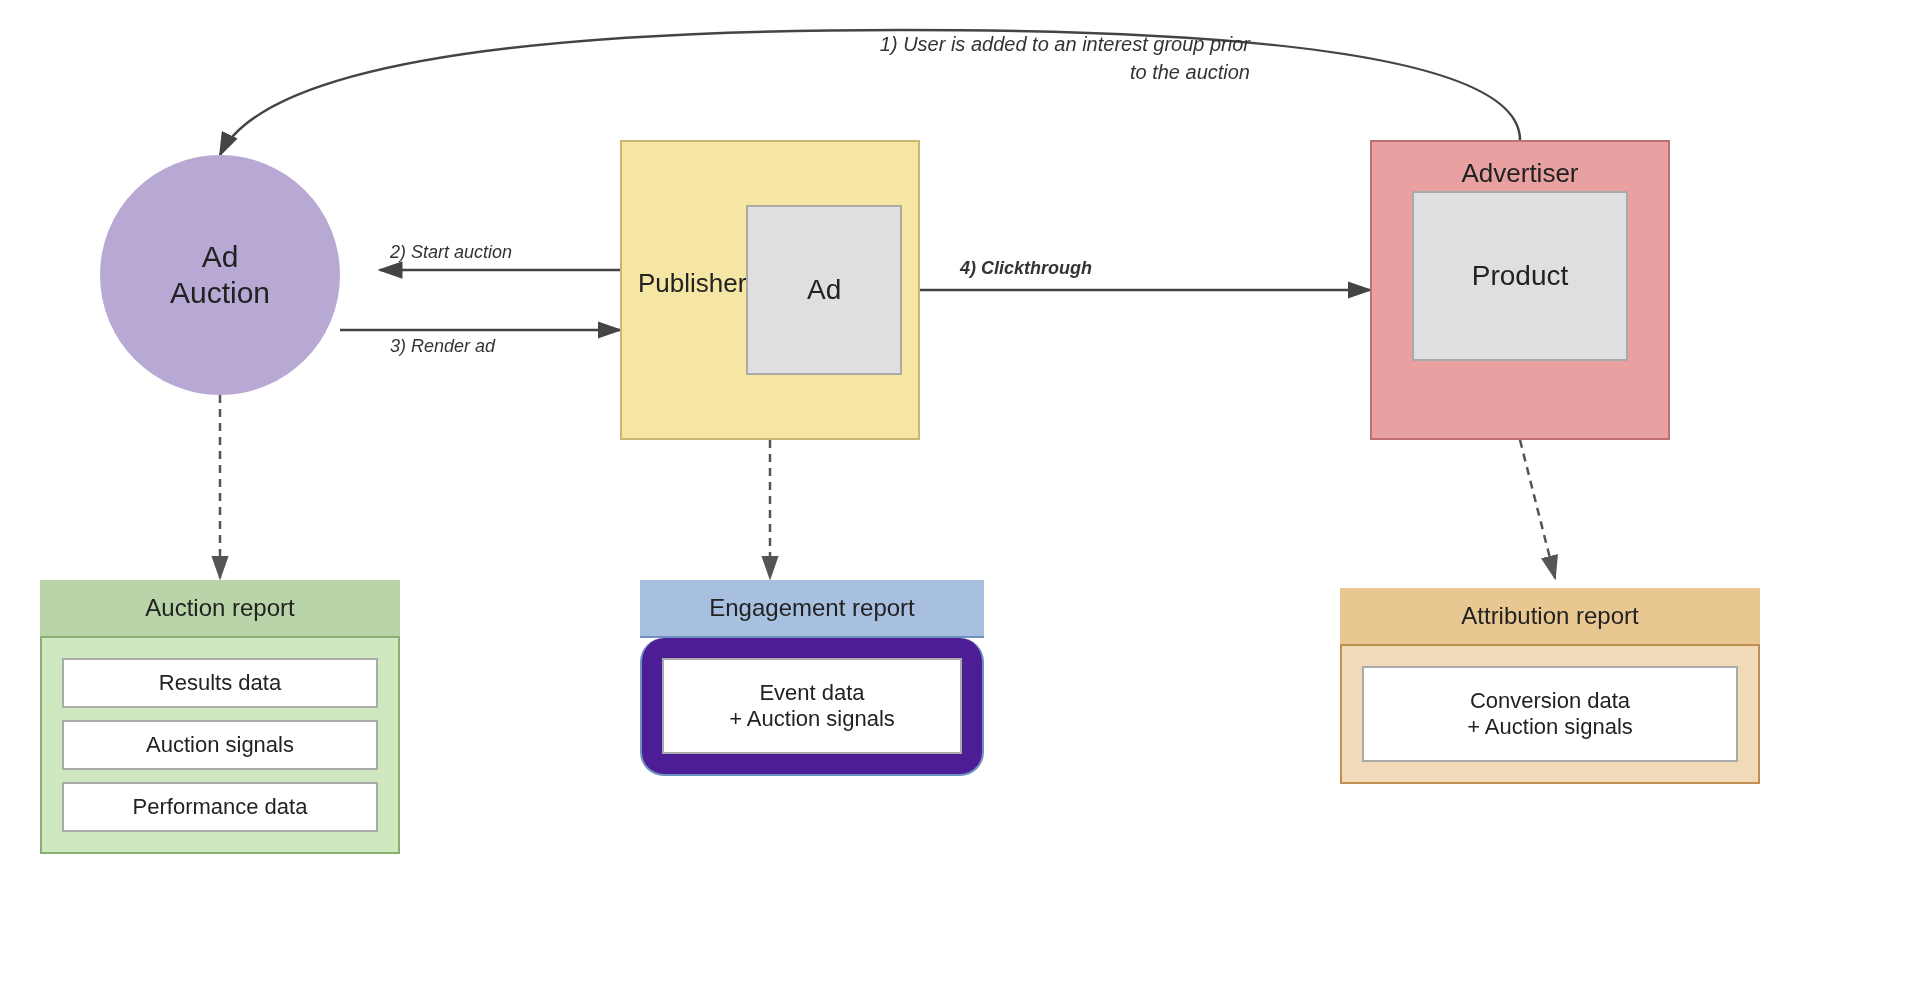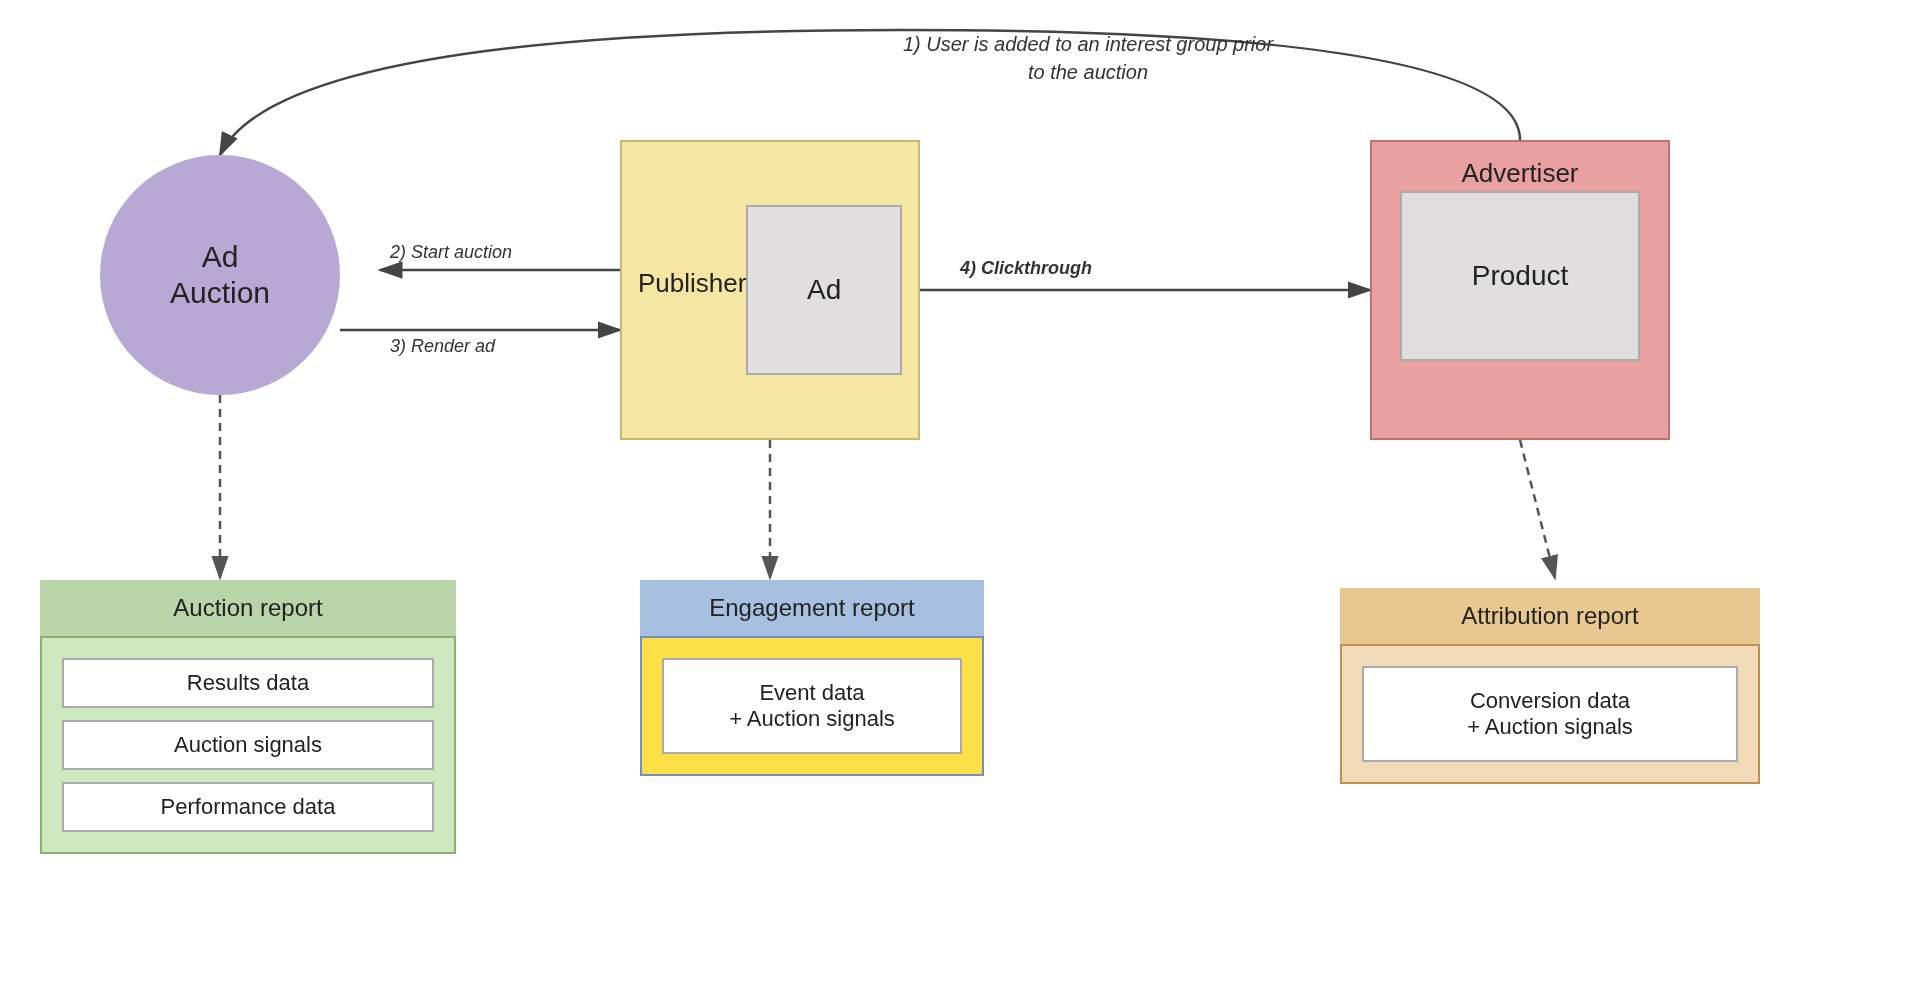--- a/index.html
+++ b/index.html
@@ -90,21 +90,21 @@
       align-items: center;
       padding: 16px;
     }
     .advertiser-box .box-title {
       font-size: 26px;
       font-weight: 500;
       color: #222;
       margin-bottom: 2px;
     }
     .advertiser-box .inner-box {
-      width: 240px;
+      width: 216px;
       height: 170px;
       background: #e0dede;
       border: 2px solid #aaa;
       display: flex;
       align-items: center;
       justify-content: center;
     }
     .advertiser-box .inner-box .inner-label {
       font-size: 28px;
       color: #222;
@@ -115,26 +115,25 @@
       font-size: 18px;
       font-style: italic;
       color: #333;
     }
     
     .interest-note {
       position: absolute;
       top: 30px;
       left: 870px;
       width: 380px;
-      text-align: center;
+      text-align: right;
       font-size: 20px;
       font-style: italic;
       color: #333;
       line-height: 1.4;
-      margin-left: 28px;
     }
     
     .report-box {
       position: absolute;
       top: 580px;
       display: flex;
       flex-direction: column;
     }
     .report-header {
       padding: 14px 20px;
@@ -156,44 +155,45 @@
       border: 2px solid #aaa;
       padding: 10px 18px;
       font-size: 22px;
       color: #222;
       text-align: center;
       min-width: 200px;
     }
     
     .auction-report {
       left: 40px;
-      width: 416px;
+      width: 360px;
     }
     .auction-report .report-header {
       background: #b8d4a8;
       border-color: #88b070;
     }
     .auction-report .report-body {
       background: #d0e8c0;
       border-color: #88b070;
       border-top: none;
     }
     
     .engagement-report {
       left: 640px;
       width: 344px;
     }
     .engagement-report .report-header {
       background: #a8c0e0;
       border-color: #7090c0;
     }
     .engagement-report .report-body {
-      background: #fde047;
+      background: #4c1d95;
       border-color: #7090c0;
       border-top: none;
+      border-radius: 24px;
     }
     
     .attribution-report {
       left: 1340px;
       width: 420px;
     }
     .attribution-report .report-header {
       background: #e8c890;
       border-color: #c09050;
       margin-top: 8px;

